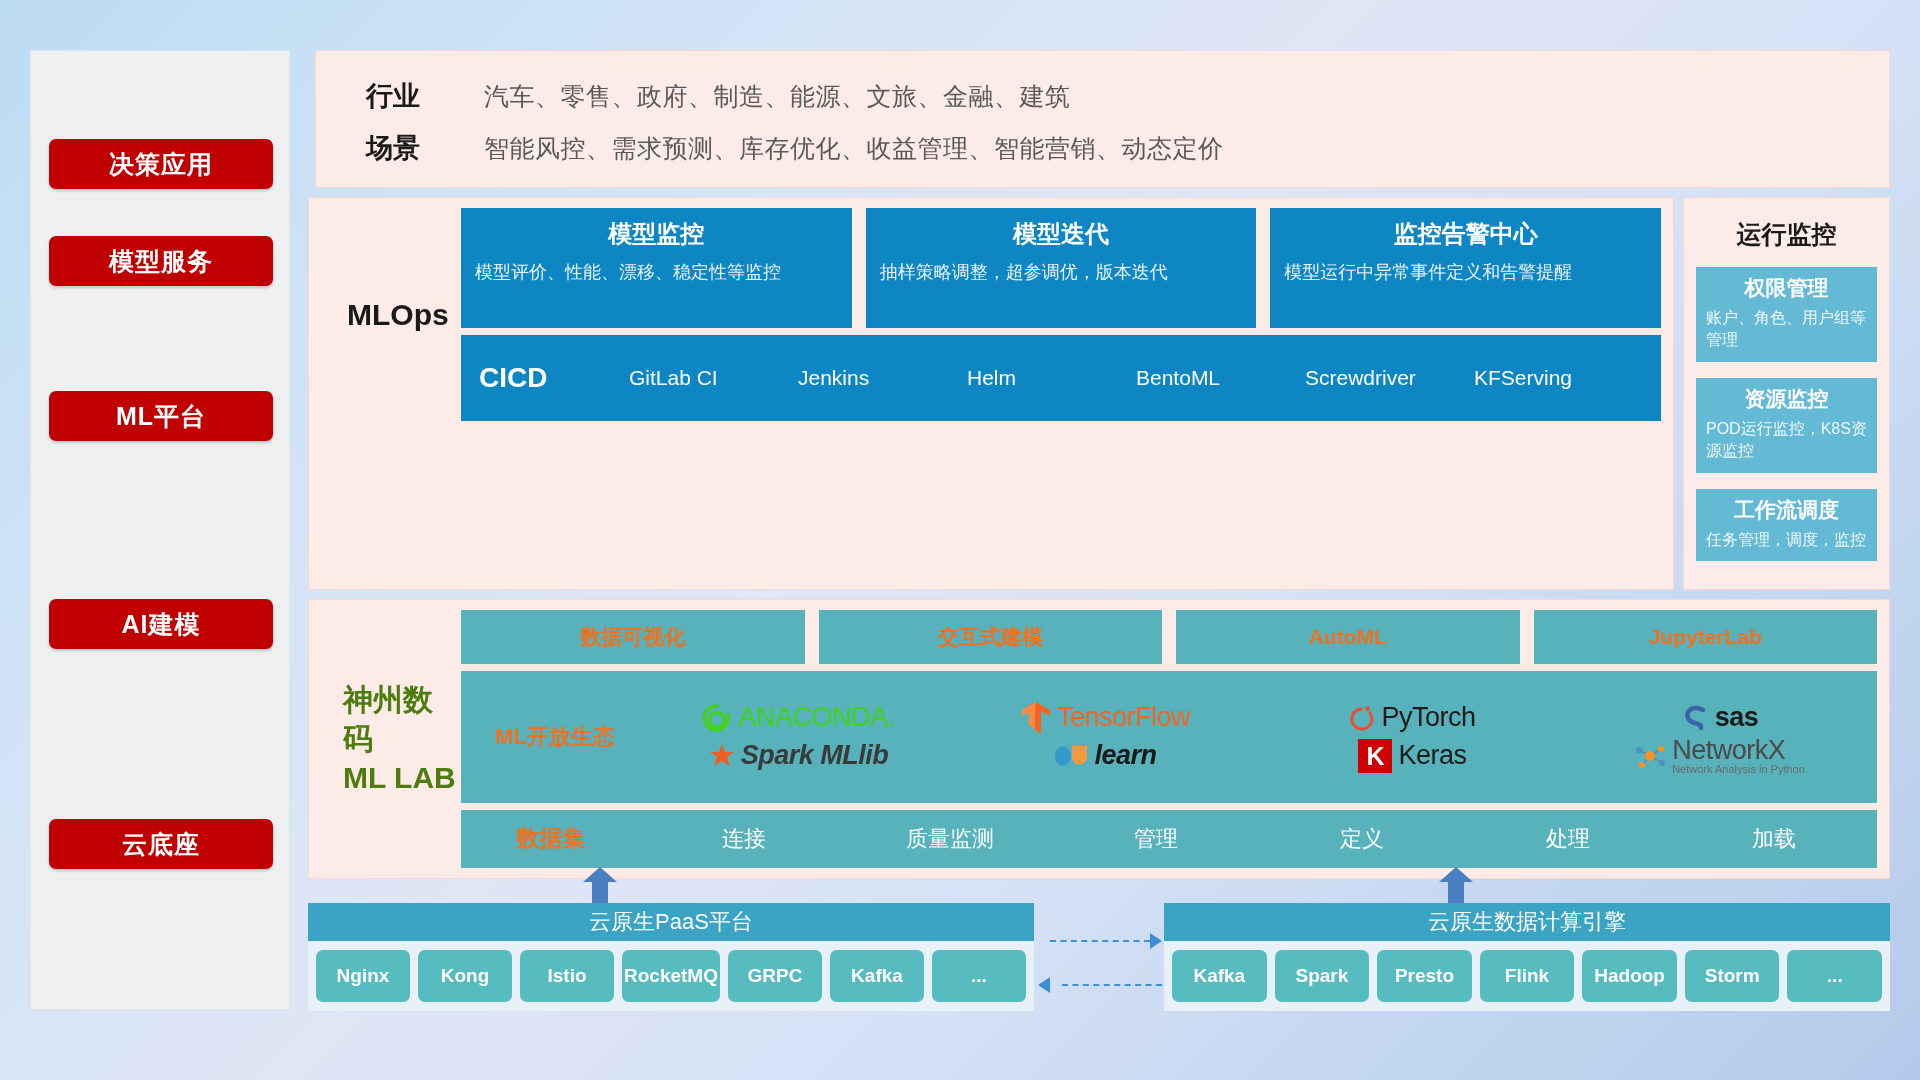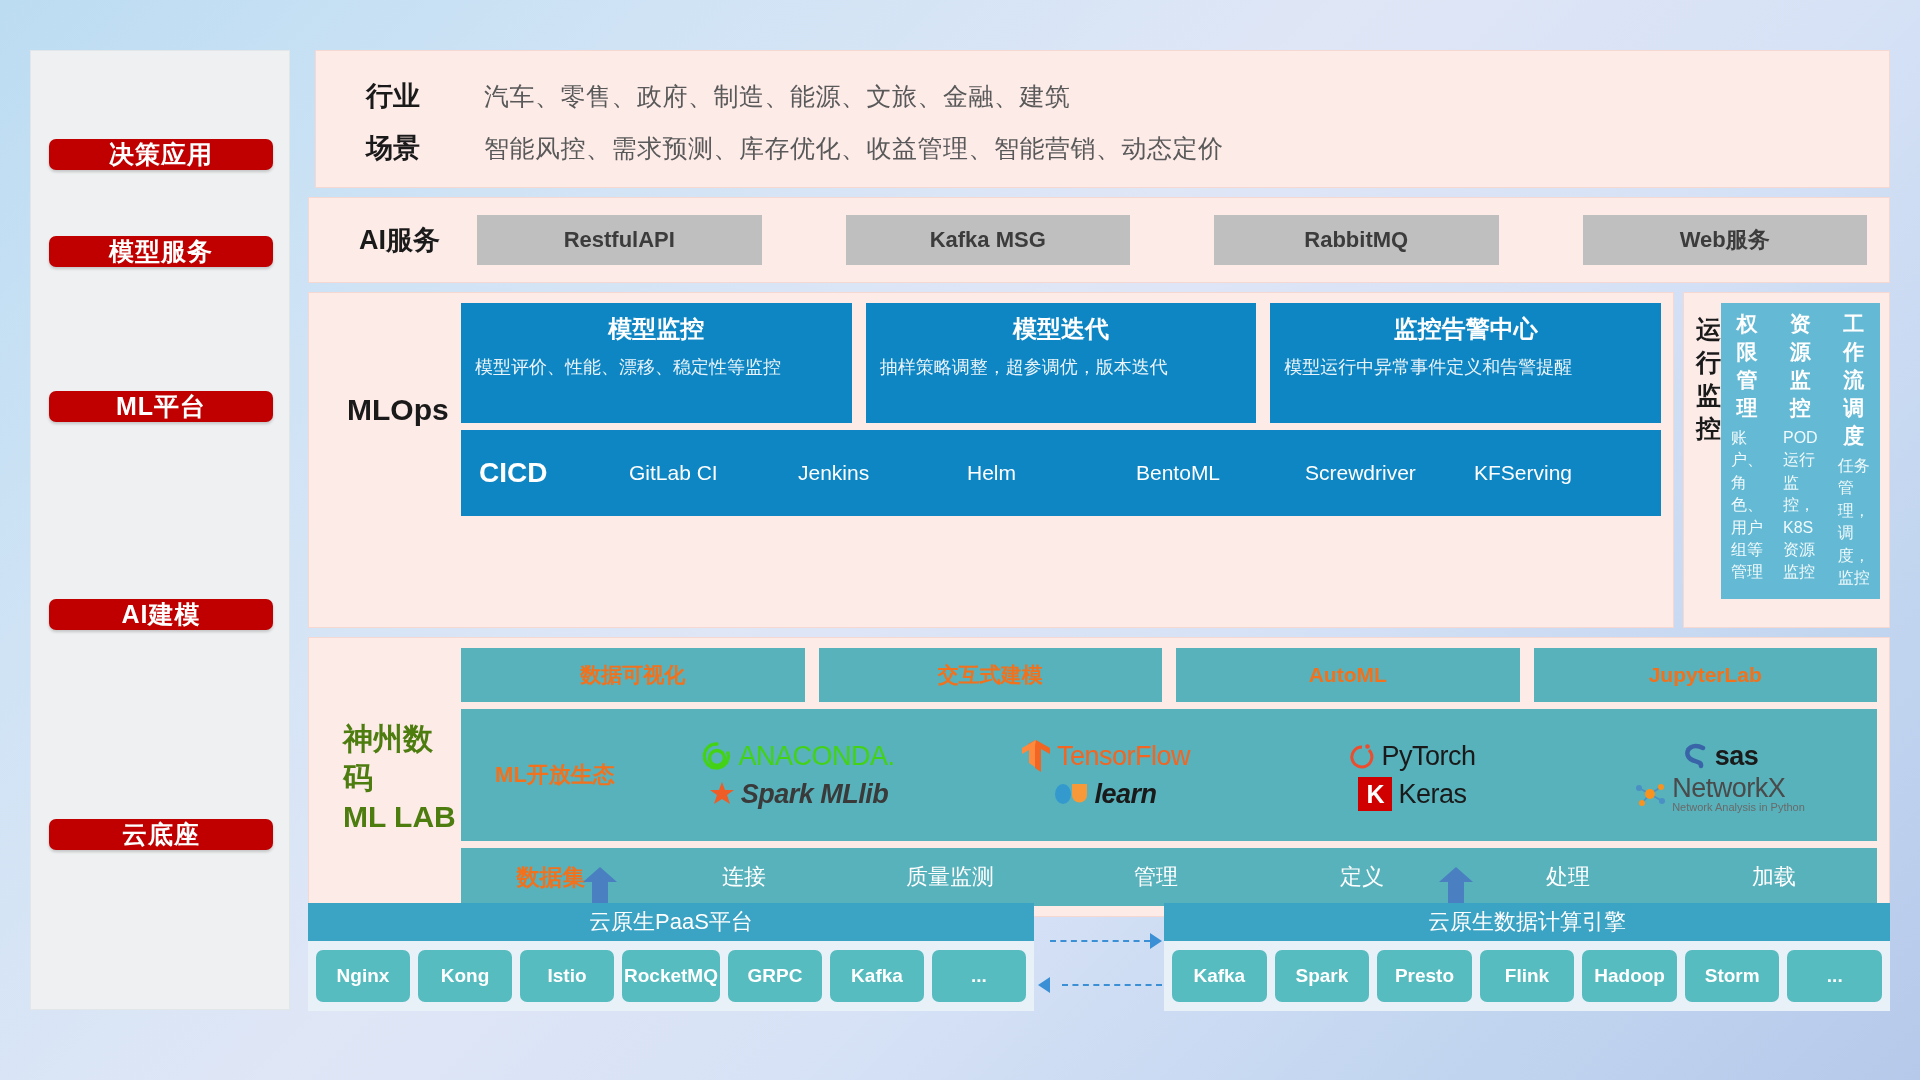--- a/index.html
+++ b/index.html
@@ -18,21 +18,21 @@
 
   
   #left-rail {
     position: absolute;
     left: 30px; top: 50px; width: 260px; height: 960px;
     background: #eef0f1;
     border: 1px solid #e3e6e8;
   }
   .rail-badge {
     position: absolute;
-    left: 18px; width: 224px; height: 31px;
+    left: 18px; width: 224px; height: 50px;
     background: #c00000;
     border-radius: 7px;
     color: #ffffff;
     font-size: 25px;
     font-weight: bold;
     display: flex; align-items: center; justify-content: center;
     letter-spacing: 1px;
     box-shadow: 0 2px 3px rgba(0,0,0,.18);
   }
 
@@ -86,21 +86,21 @@
   }
   .cicd-title { font-size: 28px; font-weight: bold; width: 150px; flex: 0 0 150px; }
   .cicd-items { flex: 1; display: flex; }
   .cicd-item { flex: 1; font-size: 21px; overflow: hidden; line-height: 1.15; }
 
   
   #rail-monitor {
     width: 207px; flex: 0 0 207px;
     background: #fdebe8; border: 1px solid #f6d8d2;
     padding: 10px 12px 12px 12px;
-    display: flex; flex-direction: row;
+    display: flex; flex-direction: column;
   }
   #rail-monitor > h3 { font-size: 25px; font-weight: bold; text-align: center; color: #1a1a1a; margin: 10px 0 16px 0; }
   .mon-card {
     background: #64b9d4; color: #ffffff;
     padding: 7px 10px 10px 10px; margin-bottom: 16px;
   }
   .mon-card h4 { font-size: 21px; text-align: center; font-weight: bold; margin-bottom: 5px; }
   .mon-card p { font-size: 16px; line-height: 1.4; color: #f0fafc; }
 
   
@@ -171,29 +171,20 @@
       <div class="kv-row">
         <div class="kv-key">行业</div>
         <div class="kv-val">汽车、零售、政府、制造、能源、文旅、金融、建筑</div>
       </div>
       <div class="kv-row">
         <div class="kv-key">场景</div>
         <div class="kv-val">智能风控、需求预测、库存优化、收益管理、智能营销、动态定价</div>
       </div>
     </div>
 
-    <div class="band" id="band-services">
-      <div class="svc-label">AI服务</div>
-      <div class="svc-items">
-        <div class="svc-chip">RestfulAPI</div>
-        <div class="svc-chip">Kafka MSG</div>
-        <div class="svc-chip">RabbitMQ</div>
-        <div class="svc-chip">Web服务</div>
-      </div>
-    </div>
 
     <div id="row-mlops">
       <div id="band-mlops">
         <div class="mlops-inner">
           <div class="mlops-label">MLOps</div>
           <div class="mlops-right">
             <div class="mlops-cards">
               <div class="mlops-card">
                 <h4>模型监控</h4>
                 <p>模型评价、性能、漂移、稳定性等监控</p>

